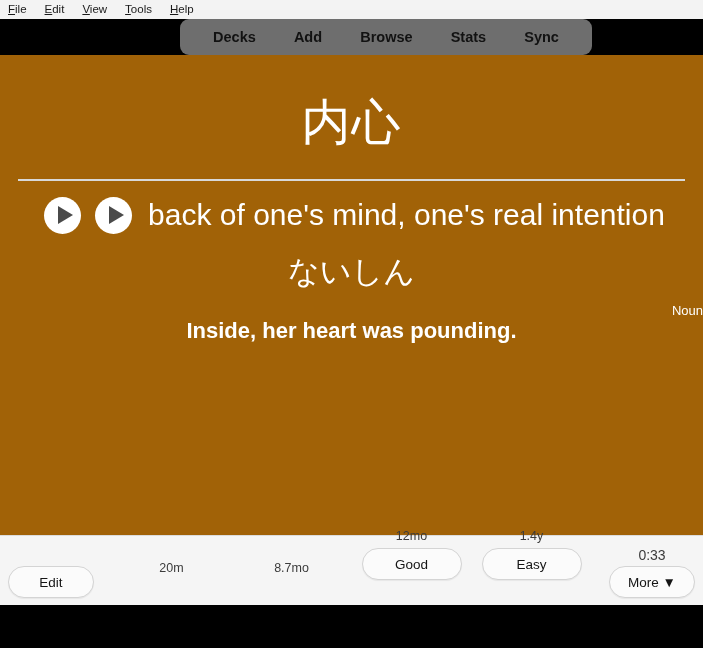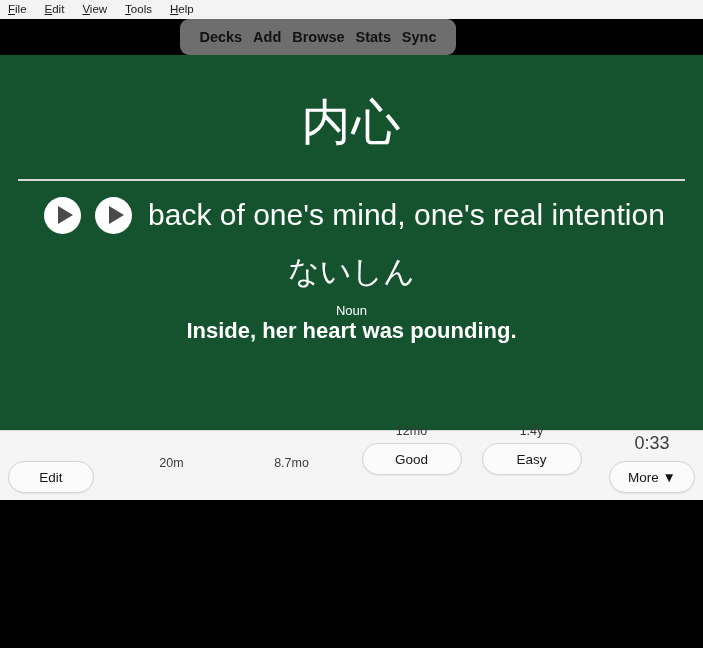--- a/index.html
+++ b/index.html
@@ -31,42 +31,42 @@
   
   .navwrap {
     height: 36px;
     background: #000000;
     position: relative;
   }
   .navpill {
     position: absolute;
     left: 180px;
     top: 0px;
-    width: 276px;
+    width: 412px;
     height: 36px;
     background: #6e6e6e;
     border-radius: 9px 9px 9px 9px;
     display: flex;
     align-items: center;
     justify-content: space-around;
     padding: 0 14px;
   }
   .nav-item {
     font-size: 14.5px;
     font-weight: bold;
     color: #121212;
     cursor: pointer;
     white-space: nowrap;
   }
 
   
   .card {
     position: relative;
-    height: 375px;
-    background: #14532d;
+    height: 480px;
+    background: #a16207;
     color: #ffffff;
     text-align: center;
     overflow: hidden;
   }
 
   .headword {
     font-size: 49px;
     line-height: 1.1;
     margin-top: 41px;
     letter-spacing: 1px;
@@ -117,20 +117,21 @@
   .reading {
     font-size: 31px;
     margin-top: 17px;
     color: #ffffff;
   }
 
   .pos {
     font-size: 13px;
     margin-top: 10px;
     color: #ffffff;
+    text-align: right;
   }
 
   
   .sentence {
     font-size: 38px;
     line-height: 1.42;
     margin-top: 6px;
     padding: 0 30px;
     color: #ffffff;
     word-break: break-all;
@@ -201,23 +202,23 @@
     position: absolute;
     bottom: 7px;
     display: flex;
     flex-direction: column;
     align-items: center;
   }
   .side.left { left: 8px; }
   .side.right { right: 8px; }
   .side .pillbtn { width: 86px; }
   .timer {
-    font-size: 18px;
+    font-size: 14px;
     color: #3b3b3b;
-    margin-bottom: 13px;
+    margin-bottom: 4px;
     height: 15px;
   }
   .spacer { height: 15px; margin-bottom: 4px; }
 </style>
 </head>
 <body>
 
 <div class="menubar">
   <div class="menu-item"><span class="mn">F</span><span>ile</span></div>
   <div class="menu-item"><span class="mn">E</span><span>dit</span></div>

